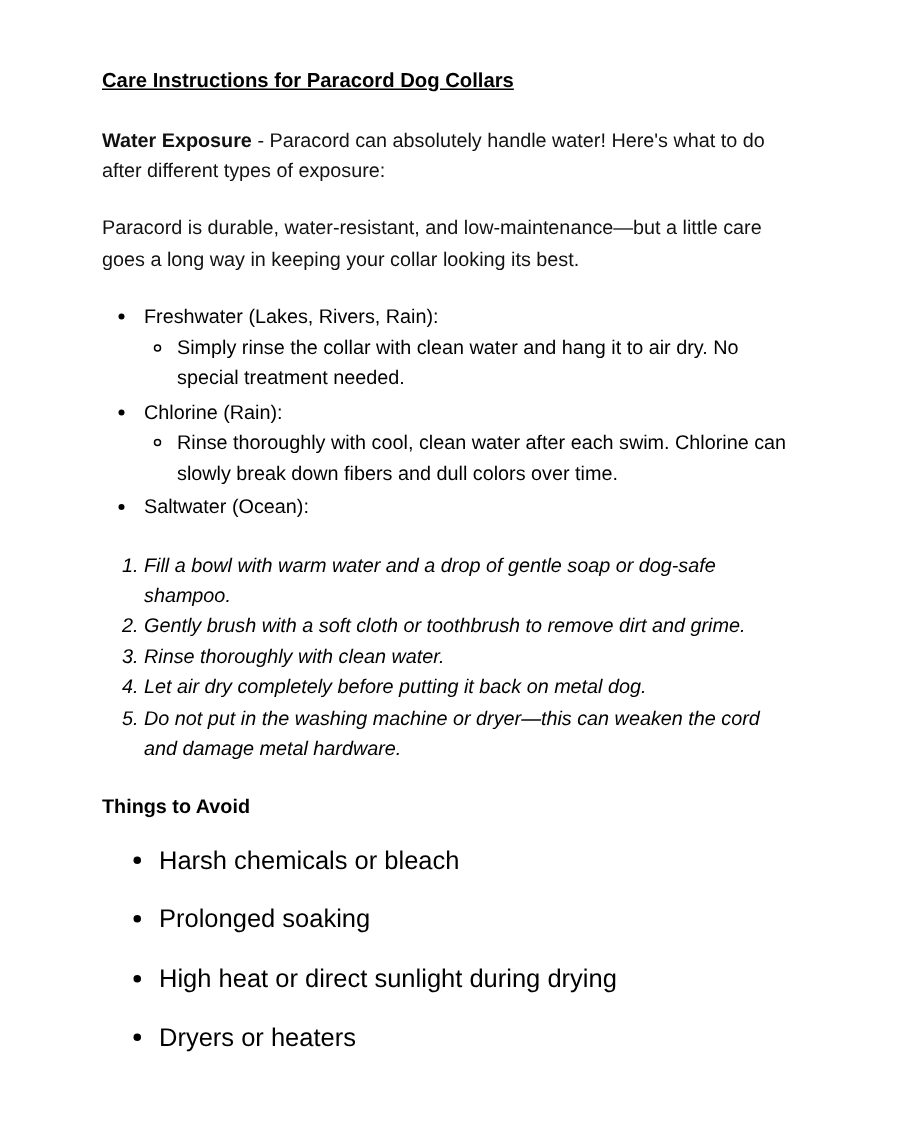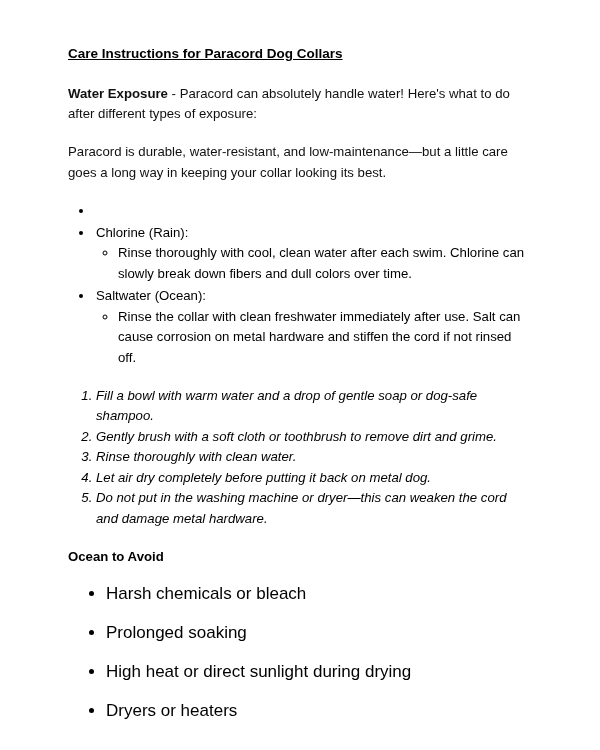--- a/index.html
+++ b/index.html
@@ -95,45 +95,46 @@
   <div class="doc-title">Care Instructions for Paracord Dog Collars</div>
 
   <p class="para">
     <span class="lead">Water Exposure</span><span> - Paracord can absolutely handle water! Here's what to do after different types of exposure:</span>
   </p>
 
   <p class="para">Paracord is durable, water-resistant, and low-maintenance—but a little care goes a long way in keeping your collar looking its best.</p>
 
   <ul class="bullets">
     <li>
+      <span>Freshwater (Lakes, Rivers, Rain):</span>
+      <ul class="sub">
+        <li>Simply rinse the collar with clean water and hang it to air dry. No special treatment needed.</li>
+      </ul>
     </li>
     <li>
       <span>Chlorine (Rain):</span>
       <ul class="sub">
         <li>Rinse thoroughly with cool, clean water after each swim. Chlorine can slowly break down fibers and dull colors over time.</li>
       </ul>
     </li>
     <li>
       <span>Saltwater (Ocean):</span>
-      <ul class="sub">
-        <li>Rinse the collar with clean freshwater immediately after use. Salt can cause corrosion on metal hardware and stiffen the cord if not rinsed off.</li>
-      </ul>
     </li>
   </ul>
 
 
   <ol class="numbers">
     <li>Fill a bowl with warm water and a drop of gentle soap or dog-safe shampoo.</li>
     <li>Gently brush with a soft cloth or toothbrush to remove dirt and grime.</li>
     <li>Rinse thoroughly with clean water.</li>
     <li>Let air dry completely before putting it back on metal dog.</li>
     <li>Do not put in the washing machine or dryer—this can weaken the cord and damage metal hardware.</li>
   </ol>
 
-  <div class="section-head">Ocean to Avoid</div>
+  <div class="section-head">Things to Avoid</div>
 
   <ul class="avoid">
     <li>Harsh chemicals or bleach</li>
     <li>Prolonged soaking</li>
     <li>High heat or direct sunlight during drying</li>
     <li>Dryers or heaters</li>
   </ul>
 
 </div>
 

